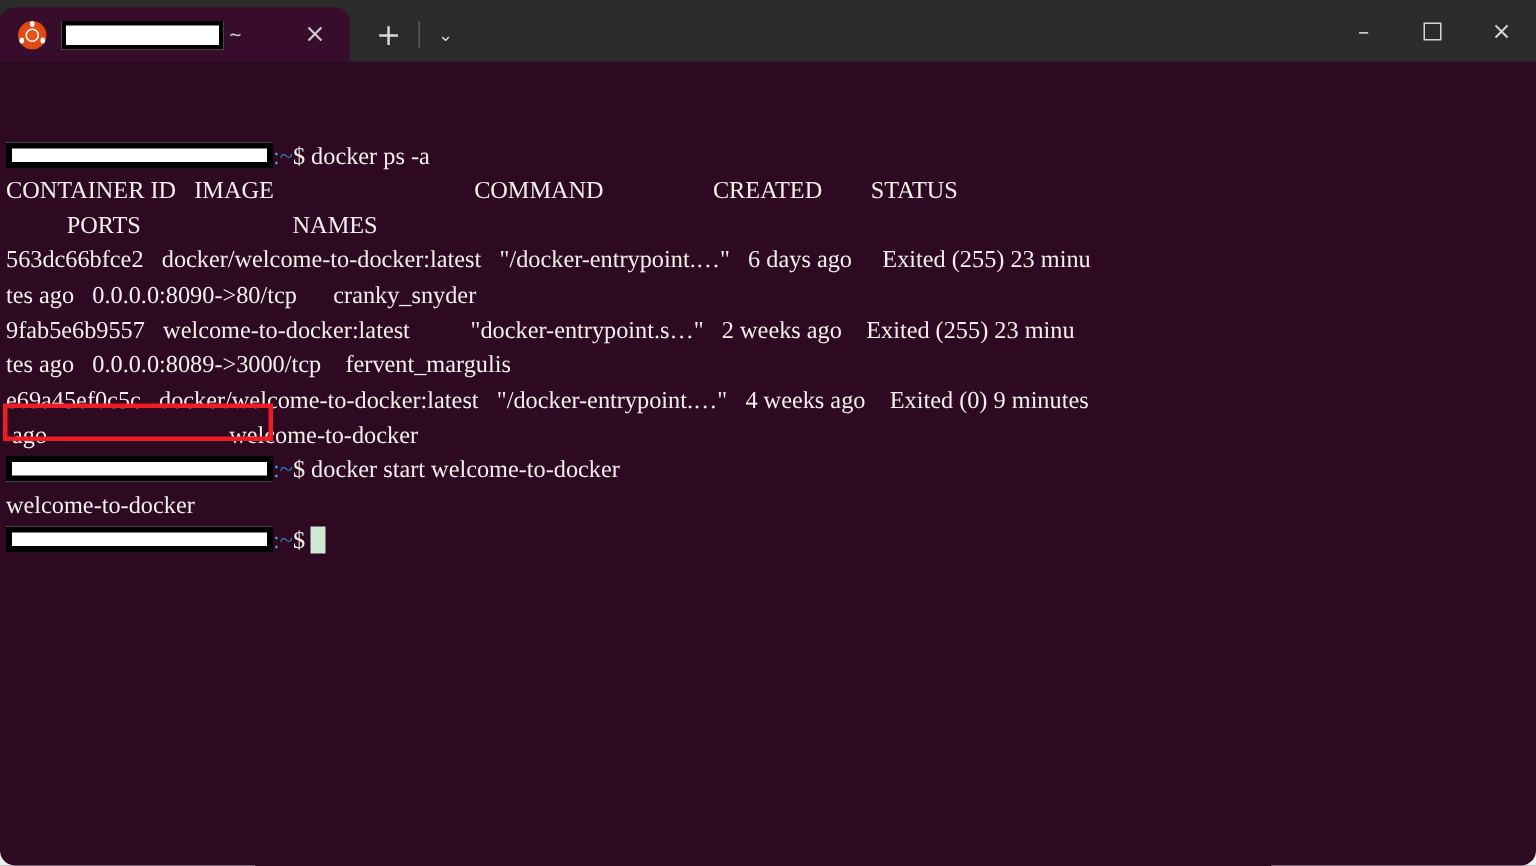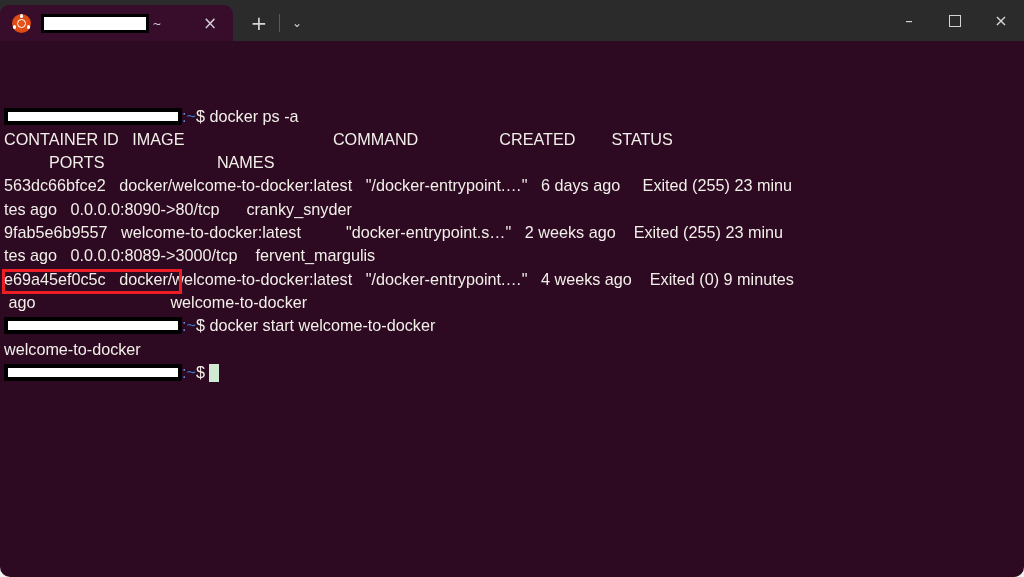--- a/index.html
+++ b/index.html
@@ -167,23 +167,23 @@
   #maximize-icon  {
     width: 12px; height: 12px;
     border: 1.5px solid #d6d2d8;
     box-sizing: border-box;
   }
   #close-icon { font-size: 16px; }
 
   
   #terminal-body {
     position: relative;
-    padding: 17px 0 0 4px;
+    padding: 5px 0 0 4px;
     color: #f2efe9;
-    font-family: Liberation Sans, sans-serif;
+    font-family: Liberation Serif, serif;
     font-size: 16.2px;
     line-height: 23.3px;
     letter-spacing: 0px;
     white-space: pre;
   }
 
   .line { height: 23.3px; position: relative; }
 
   .redact-box {
     display: inline-block;

